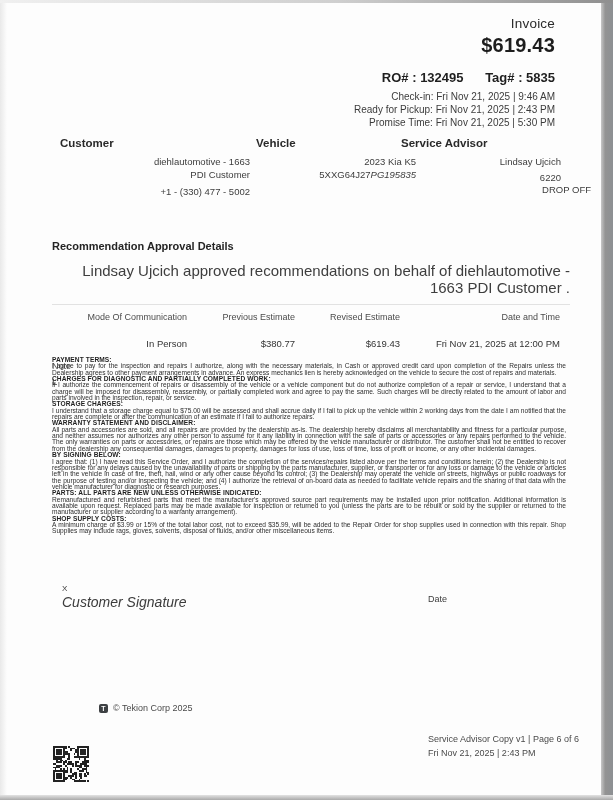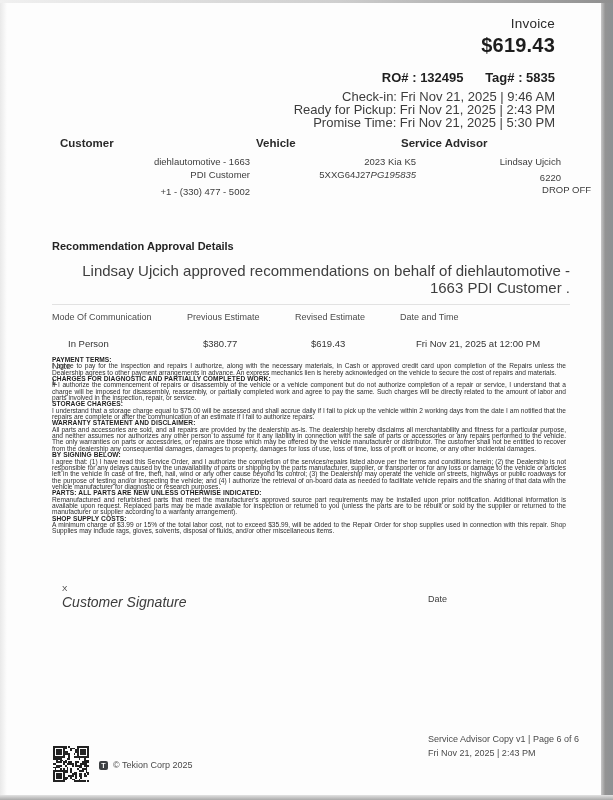--- a/index.html
+++ b/index.html
@@ -19,40 +19,40 @@
   .edge-left{position:absolute;top:0;left:0;width:7px;height:100%;
     background:linear-gradient(to right,#e9e9e9,rgba(255,255,255,0));z-index:3;}
 
   
   .hdr{position:absolute;top:16px;right:58px;text-align:right;margin-left:17px;}
   .hdr-invoice{font-size:13.5px;font-weight:500;color:#2b2b2b;letter-spacing:.2px;}
   .hdr-amount{font-size:20px;font-weight:700;color:#1d1d1d;margin-top:3px;letter-spacing:.2px;}
   .hdr-rotag{margin-top:13px;font-size:13px;font-weight:700;color:#1f1f1f;}
   .hdr-rotag span{margin-left:18px;}
   .hdr-rotag span:first-child{margin-left:0;}
-  .hdr-dates{margin-top:5px;font-size:13px;color:#3c3c3c;line-height:13px;}
+  .hdr-dates{margin-top:5px;font-size:10px;color:#3c3c3c;line-height:13px;}
 
   
   .col{position:absolute;}
   .col-h{font-size:11.5px;font-weight:700;color:#2a2a2a;margin-bottom:7px;}
   .col-line{font-size:9.5px;color:#3c3c3c;line-height:12.5px;text-align:right;}
   .col-line.gap{margin-top:3px;}
   .col-line.gap2{margin-top:5px;}
   .customer{left:60px;top:137px;width:190px;}
   .vehicle{left:256px;top:137px;width:160px;}
   .advisor{left:401px;top:137px;width:160px;}
   .transport{left:421px;top:184px;width:170px;}
   .vin-it{font-style:italic;}
 
   
   .approval{position:absolute;left:52px;top:240px;width:518px;}
   .approval-h{font-size:11px;font-weight:700;color:#252525;}
   .approval-sentence{font-size:15px;color:#3e3e3e;margin-top:10px;text-align:right;}
   .approval-table{margin-top:8px;border-top:1px solid #e2e2e2;padding-top:7px;display:flex;}
-  .ap-col{flex:0 0 auto;}
+  .ap-col{flex:0 0 auto;text-align:right;}
   .ap-col:nth-child(1){width:135px;}
   .ap-col:nth-child(2){width:108px;}
   .ap-col:nth-child(3){width:105px;}
   .ap-col:nth-child(4){width:160px;}
   .ap-label{font-size:9px;color:#4c4c4c;}
   .ap-value{font-size:9.5px;color:#333;margin-top:16px;padding-left:16px;}
   .note-label{font-size:9px;color:#4c4c4c;margin-top:12px;}
   .note-value{font-size:9.5px;color:#333;margin-top:5px;}
 
   
@@ -61,21 +61,21 @@
   .term .t-h{font-weight:700;color:#1f1f1f;letter-spacing:.1px;}
 
   
   .sig{position:absolute;left:62px;top:584px;width:504px;height:24px;}
   .sig-x{font-size:8px;color:#3c3c3c;}
   .sig-cust{font-size:14px;color:#3c3c3c;margin-top:1px;font-style:italic;}
   .sig-date{position:absolute;left:366px;top:10px;font-size:9px;color:#3c3c3c;}
 
   
   .qr{position:absolute;left:53px;top:746px;width:36px;height:36px;}
-  .footer-brand{position:absolute;left:99px;top:760px;display:flex;align-items:center;text-align:center;}
+  .footer-brand{position:absolute;left:99px;top:703px;display:flex;align-items:center;text-align:center;}
   .brand-logo{width:9px;height:9px;background:#3d4043;border-radius:2px;color:#fff;
     font-size:7px;font-weight:700;display:flex;align-items:center;justify-content:center;margin-right:5px;}
   .brand-text{font-size:9px;color:#4a4a4a;}
   .footer-right{position:absolute;left:428px;top:733px;font-size:9px;color:#4a4a4a;line-height:13.5px;}
 </style>
 </head>
 <body>
 
 <div class="edge-top"></div>
 <div class="edge-left"></div>

